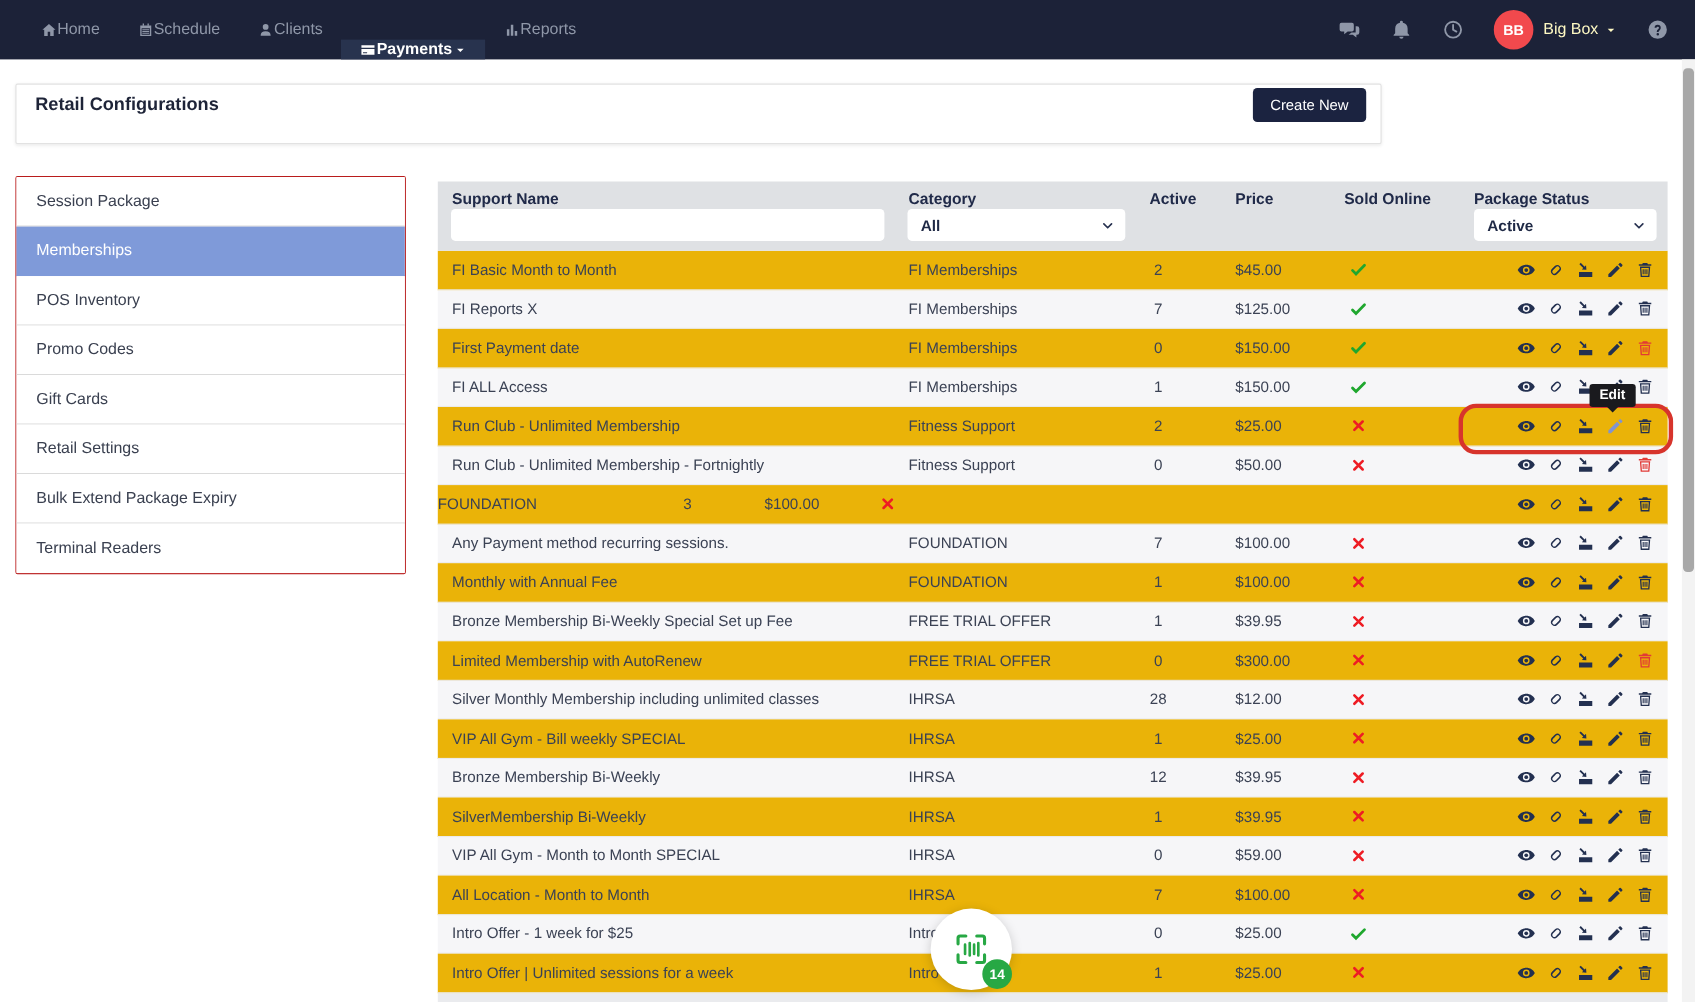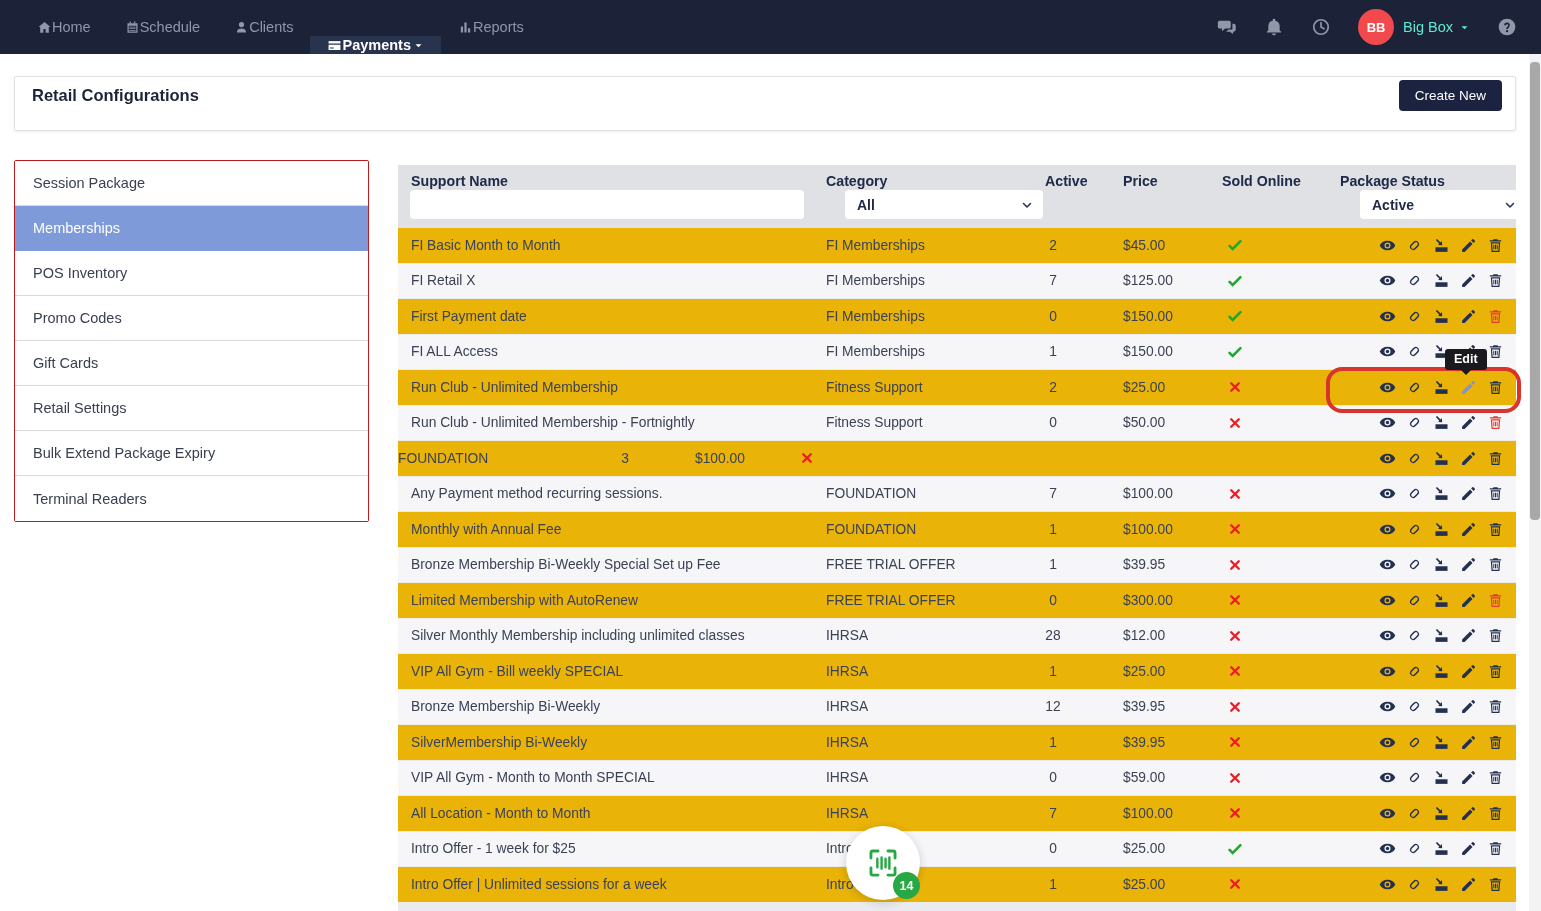--- a/index.html
+++ b/index.html
@@ -14,28 +14,28 @@
   .nav-item { display:flex; align-items:center; gap:0; padding:0 17px; color:#8f97a8;
               font-size:14.5px; cursor:pointer; }
   .nav-item.active { background:#28334e; color:#fff; font-weight:bold;margin-top:36px; }
   .nav-item .icon { width:15px; height:15px; }
   .nav-item .icon.caret { width:11px; height:11px; margin-left:2px; }
   .nav-right { margin-left:auto; display:flex; align-items:center; padding-right:24px; }
   .nav-right .icon-btn { width:20px; height:20px; color:#8f97a8; margin-left:27px; cursor:pointer; }
   .avatar { width:36px; height:36px; border-radius:50%; background:#f2494d; color:#fff;
             font-size:13px; font-weight:bold; display:flex; align-items:center; justify-content:center;
             margin-left:27px; cursor:pointer; }
-  .account { display:flex; align-items:center; gap:6px; margin-left:9px; color:#5eead4;
+  .account { display:flex; align-items:center; gap:6px; margin-left:9px; color:#fef9c3;
              font-size:14.5px; cursor:pointer; }
   .account .icon { width:11px; height:11px; }
   .icon { display:inline-flex; }
   .icon svg { width:100%; height:100%; }
 
   
-  .header-card { position:absolute; left:14px; top:76px; width:1502px; height:55px; background:#fff;
+  .header-card { position:absolute; left:14px; top:76px; width:1242px; height:55px; background:#fff;
                  border:1px solid #e2e2e2; border-radius:2px; box-shadow:0 1px 3px rgba(0,0,0,.07);
                  display:flex; align-items:center; justify-content:space-between; padding:0 13px 16px 17px; }
   .page-title { font-size:16.5px; font-weight:bold; color:#1e2438; }
   .create-btn { background:#1b2340; color:#fff; border:none; border-radius:4px; font-size:13.5px;
                 padding:8px 16px; font-family:inherit; cursor:pointer;margin-left:36px; }
 
   
   .sidebar { position:absolute; left:14px; top:160px; width:355px; background:#fff;
              border:1px solid #b91c1c; border-radius:2px; }
   .side-item { height:45px; display:flex; align-items:center; padding-left:18px; font-size:14.5px;
@@ -44,21 +44,21 @@
   .side-item.selected { background:#7f9ad9; color:#fff; border-bottom-color:#7f9ad9; }
 
   
   .pkg-table { position:absolute; left:398px; top:165px; width:1118px; }
   .thead { position:relative; background:#dfe1e4; height:63px; }
   .th-label { position:absolute; top:8px; font-size:14.2px; font-weight:bold; color:#202a49; }
   .filter-input { position:absolute; left:12px; top:25px; width:394px; height:29px; border:none;
                   border-radius:4px; background:#fff; padding:0 10px; font-family:inherit; font-size:13.5px; }
   .filter-select { position:absolute; top:25px; height:29px; background:#fff; border-radius:4px;
                    display:flex; align-items:center; justify-content:space-between;
-                   padding:0 9px 0 12px; font-size:14px; font-weight:bold; color:#1f2945; cursor:pointer;margin-left:20px; }
+                   padding:0 9px 0 12px; font-size:14px; font-weight:bold; color:#1f2945; cursor:pointer; }
   .filter-select .icon { width:14px; height:14px; color:#273150; }
 
   .trow { display:flex; align-items:center; height:35.5px; background:#eab308;
           border-bottom:1px solid #ebebeb; font-size:13.8px; color:#3b4254; }
   .trow.alt { background:#f6f6f8; }
   .c-name   { width:428px; padding-left:13px; white-space:nowrap; overflow:hidden; }
   .c-cat    { width:197px; white-space:nowrap; }
   .c-active { width:60px; text-align:center; }
   .c-price  { width:107px; padding-left:40px; }
   .c-sold   { width:90px; display:flex; justify-content:center; }
@@ -257,21 +257,21 @@
                 <path fill="currentColor" d="M3 17.5V21h3.5L17.7 9.8 14.2 6.3zM20.8 6.7a1.2 1.2 0 0 0 0-1.7l-1.8-1.8a1.2 1.2 0 0 0-1.7 0l-1.6 1.6 3.5 3.5z"></path>
               </svg></button>
             <button class="act-btn"><svg viewBox="0 0 24 24">
                 <path fill="currentColor" d="M9.2 3h5.6l.9 1.6H20v1.9H4V4.6h4.3z"></path>
                 <path fill="none" stroke="currentColor" stroke-width="1.7" d="M6.3 8.4h11.4L16.8 20.2H7.2z"></path>
                 <path fill="none" stroke="currentColor" stroke-width="1.4" d="M9.6 11v6.4M12 11v6.4M14.4 11v6.4"></path>
               </svg></button>
           </div>
         </div>
         <div class="trow alt">
-          <div class="c-name">FI Retail X</div>
+          <div class="c-name">FI Reports X</div>
           <div class="c-cat">FI Memberships</div>
           <div class="c-active">7</div>
           <div class="c-price">$125.00</div>
           <div class="c-sold">
             <span class="icon sold-yes">
               <svg viewBox="0 0 24 24">
                 <path fill="none" stroke="currentColor" stroke-width="3.8" stroke-linecap="round" d="M3.8 13.2l4.8 4.8L20.2 6.2"></path>
               </svg>
             </span>
           </div>

